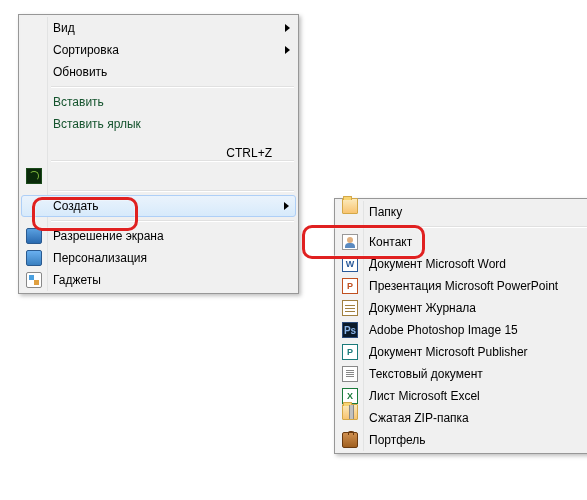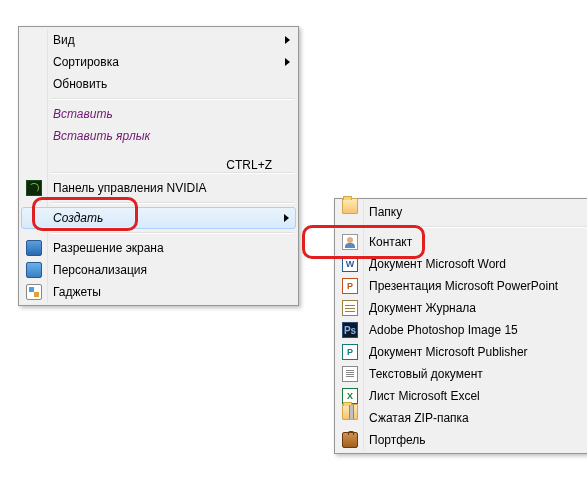--- a/index.html
+++ b/index.html
@@ -15,21 +15,21 @@
   }
   .menu {
     position: absolute;
     background: #f0f0f0;
     border: 1px solid #979797;
     box-shadow: 2px 2px 4px rgba(0,0,0,0.25);
     padding: 2px;
   }
   .menu.main {
     left: 18px;
-    top: 26px;
+    top: 14px;
     width: 275px;
   }
   .menu.sub {
     left: 294px;
     top: 198px;
     width: 285px;
     margin-left: 40px;
   }
   .icon-gutter {
     position: absolute;
@@ -43,29 +43,28 @@
   .menu .item {
     position: relative;
     height: 22px;
     display: flex;
     align-items: center;
     padding-left: 32px;
     padding-right: 18px;
     color: #000;
     white-space: nowrap;
   }
-  .menu .item.disabled { color: #701a75; font-style: italic; }
+  .menu .item.disabled { color: #14532d; }
   .menu .item.hover {
     background: linear-gradient(#eaf3fc,#d7eafb);
     border: 1px solid #aecff7;
     border-radius: 3px;
     padding-left: 31px;
     padding-right: 17px;
     height: 20px;
-    font-style: italic;
   }
   .menu .item .shortcut {
     position: absolute;
     right: 24px;
     margin-top: 13px;
   }
   .menu .item .arrow {
     position: absolute;
     right: 6px;
     top: 50%;
@@ -167,21 +166,20 @@
     <span>Вставить ярлык</span>
   </div>
   <div class="item">
     <span class="shortcut">CTRL+Z</span>
   </div>
 
   <div class="sep"></div>
 
   <div class="item">
     <span class="icon ic-nvidia"></span>
-    <span>Панель управления NVIDIA</span>
   </div>
 
   <div class="sep"></div>
 
   <div class="item hover">
     <span>Создать</span>
     <span class="arrow"></span>
   </div>
 
   <div class="sep"></div>

